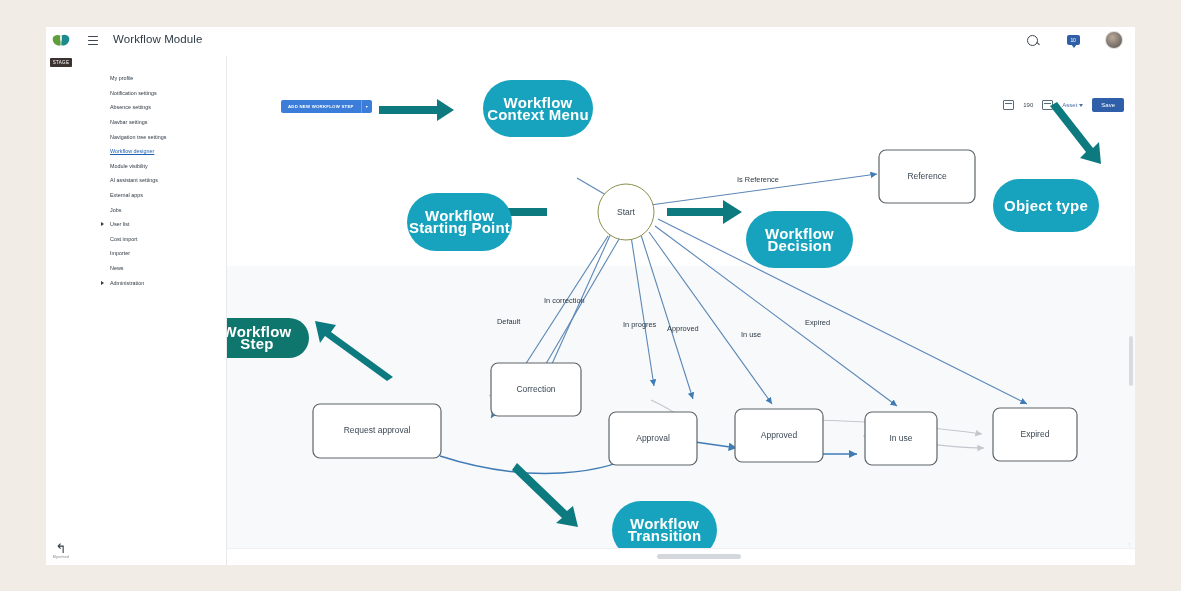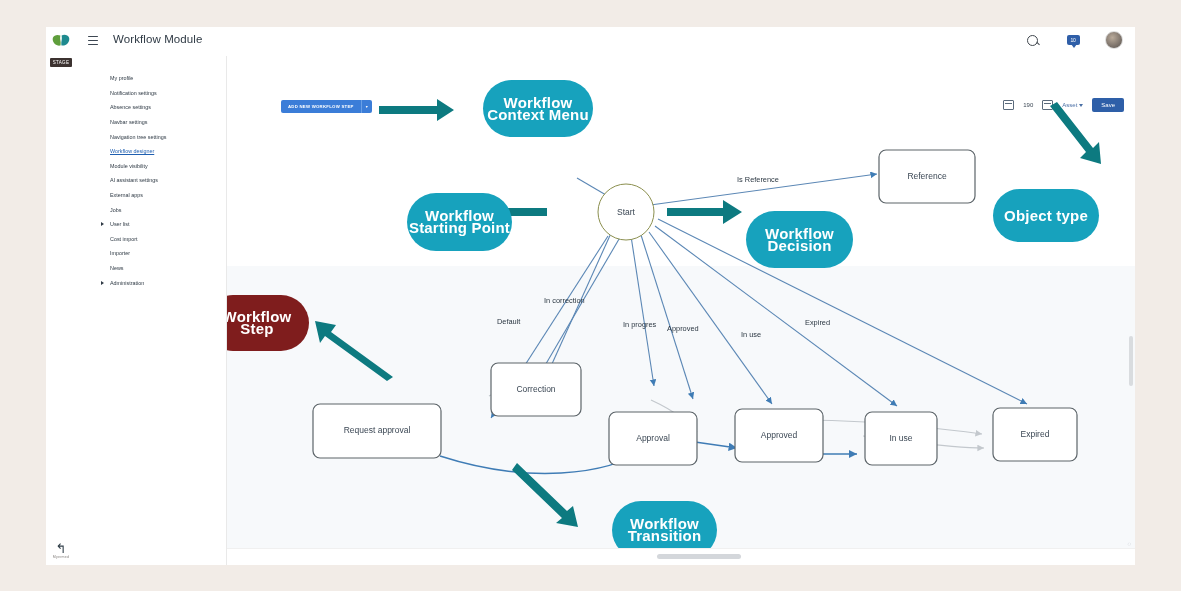--- a/index.html
+++ b/index.html
@@ -318,24 +318,24 @@
 Context Menu</span>
         </div>
         <div class="bubble" style="left: 180px; top: 137px; width: 105px; height: 58px; background: rgb(23, 162, 189);">
           <span style="white-space: pre-line;">Workflow
 Starting Point</span>
         </div>
         <div class="bubble" style="left: 519px; top: 155px; width: 107px; height: 57px; background: rgb(23, 162, 189);">
           <span style="white-space: pre-line;">Workflow
 Decision</span>
         </div>
-        <div class="bubble" style="left: 766px; top: 133px; width: 106px; height: 53px; background: rgb(23, 162, 189);">
+        <div class="bubble" style="left: 766px; top: 123px; width: 106px; height: 53px; background: rgb(23, 162, 189);">
           <span style="white-space: pre-line;">Object type</span>
         </div>
-        <div class="bubble" style="left: -22px; top: 239px; width: 104px; height: 56px; background: #7f1d1d;">
+        <div class="bubble" style="left: -22px; top: 262px; width: 104px; height: 40px; background: #0f766e;">
           <span style="white-space: pre-line;">Workflow Step</span>
         </div>
         <div class="bubble" style="left: 385px; top: 445px; width: 105px; height: 58px; background: rgb(23, 162, 189);">
           <span style="white-space: pre-line;">Workflow
 Transition</span>
         </div>
       </div>
 
     <div class="vscroll"></div>
     <div class="hscroll">

